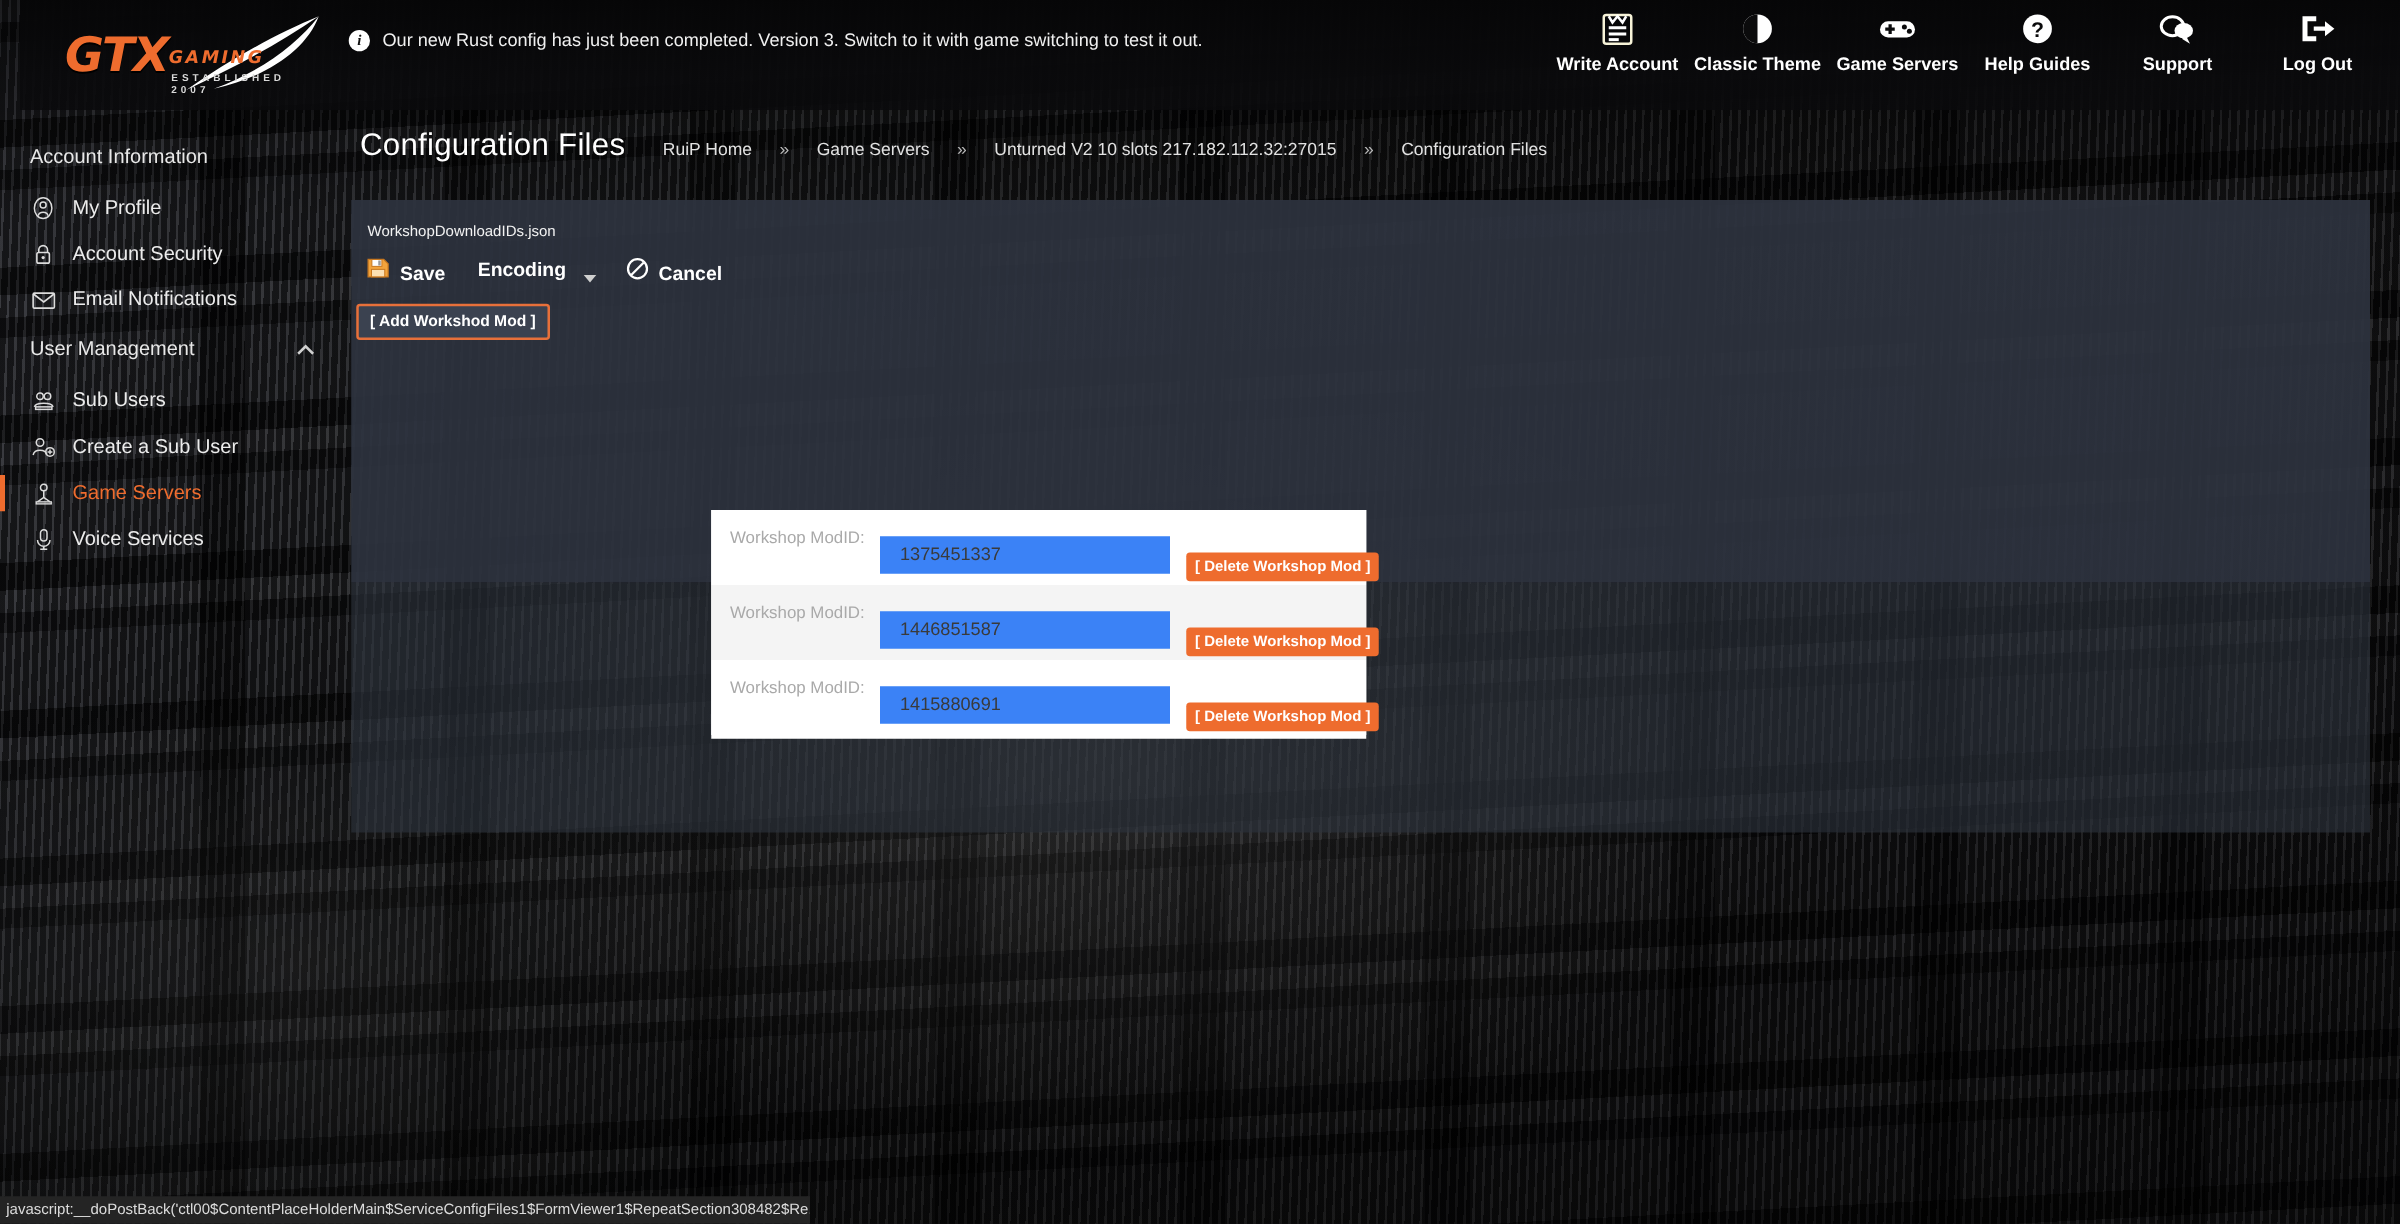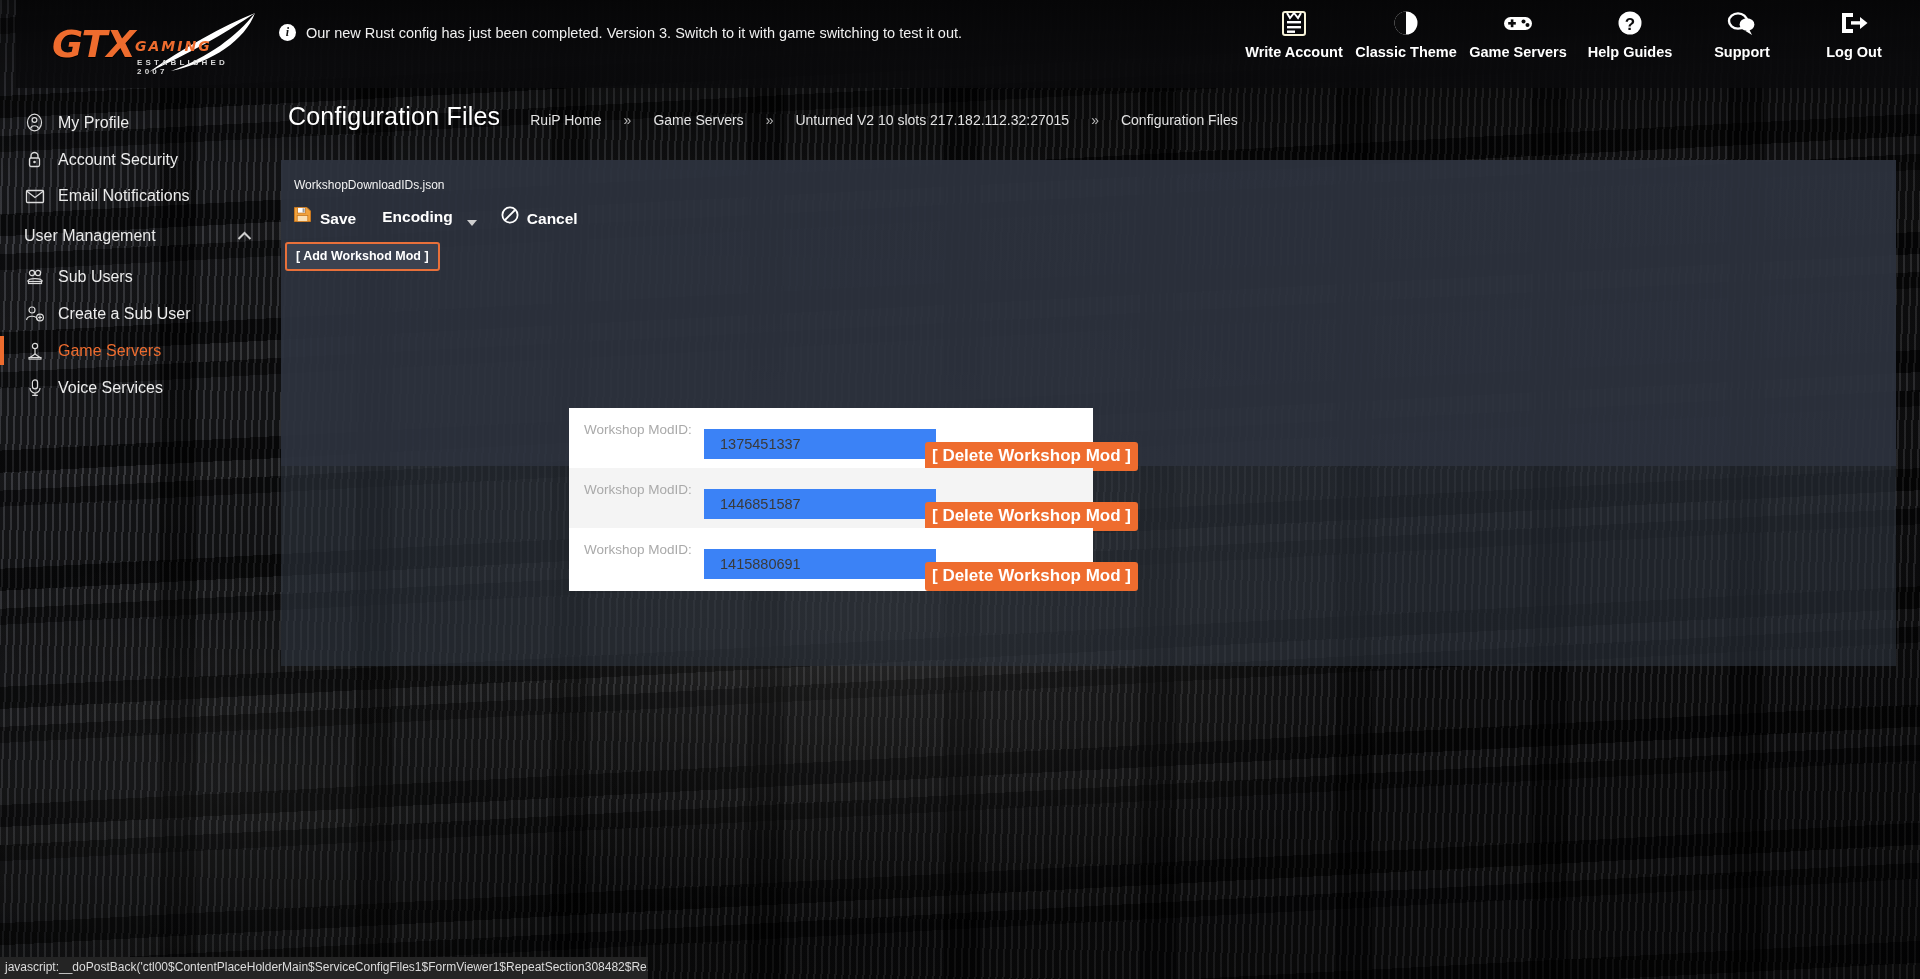--- a/index.html
+++ b/index.html
@@ -160,23 +160,23 @@
   .modrow.alt { background: #f4f4f4; }
   .modrow .lbl {
     position: absolute; left: 15px; top: 14px; color: #a9a9a9; font-size: 13.5px;
   }
   .modrow input {
     position: absolute; left: 135px; top: 21px; width: 232px; height: 30px;
     background: #3b82f6; border: none; outline: none; color: #3a3a3a; font-size: 14.5px;
     padding: 0 16px; font-family: "Liberation Sans", sans-serif;
   }
   .delbtn {
-    position: absolute; left: 356px; top: 37px; padding: 4px 7px 5px 7px;
+    position: absolute; left: 380px; top: 37px; padding: 4px 7px 5px 7px;
     background: #ee6c2e; border: none; border-radius: 3px; color: #fff;
-    font-size: 17px; font-weight: bold; cursor: pointer; white-space: nowrap;
+    font-size: 12px; font-weight: bold; cursor: pointer; white-space: nowrap;
     font-family: "Liberation Sans", sans-serif;
     text-align: right;
   }
   .modrow:nth-child(1) .delbtn { top: 34px; }
   .modrow:nth-child(2) .delbtn { top: 34px; }
   .modrow:nth-child(3) .delbtn { top: 34px; }
 
   
   #statusbar {
     position: absolute; left: 0; bottom: 0; height: 22px; max-width: 648px;
@@ -273,20 +273,23 @@
         </svg>
       </span>
       <span class="lbl">Log Out</span>
     </a>
 
   </div>
 </div>
 
 <div id="sidebar">
 
+  <div class="side-head">
+    <span>Account Information</span>
+  </div>
 
   <div class="side-item">
     <span class="ic">
       <svg width="19" height="19" viewBox="0 0 19 19">
         <ellipse cx="9.5" cy="9.5" rx="7" ry="8.3" fill="none" stroke="#dcdcdc" stroke-width="1.2"></ellipse>
         <circle cx="9.5" cy="7" r="2.4" fill="none" stroke="#dcdcdc" stroke-width="1.2"></circle>
         <path d="M5.6 15.5 C6.4 11.8 12.6 11.8 13.4 15.5" fill="none" stroke="#dcdcdc" stroke-width="1.2"></path>
       </svg>
     </span>
     <span>My Profile</span>

